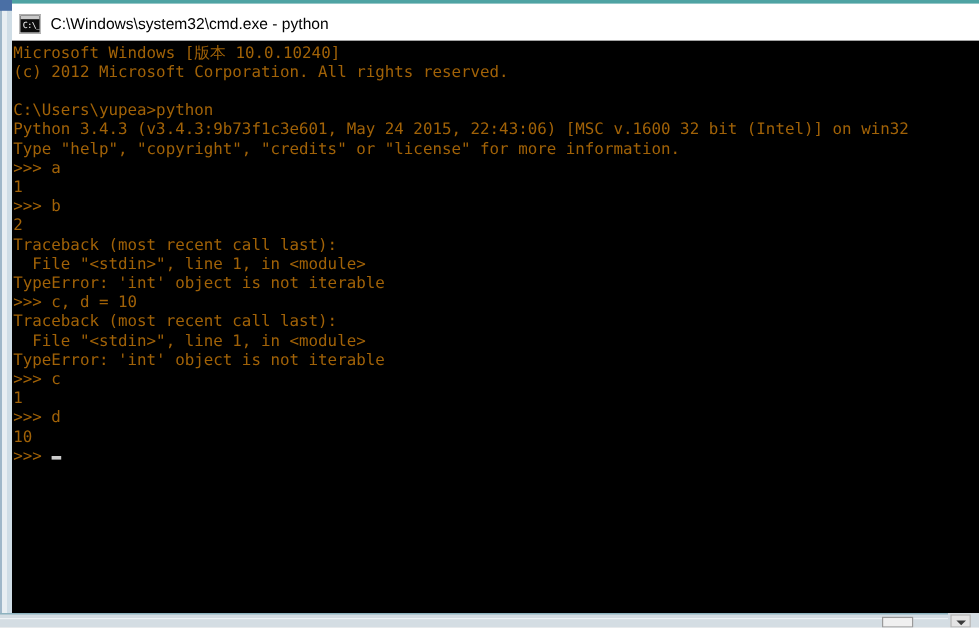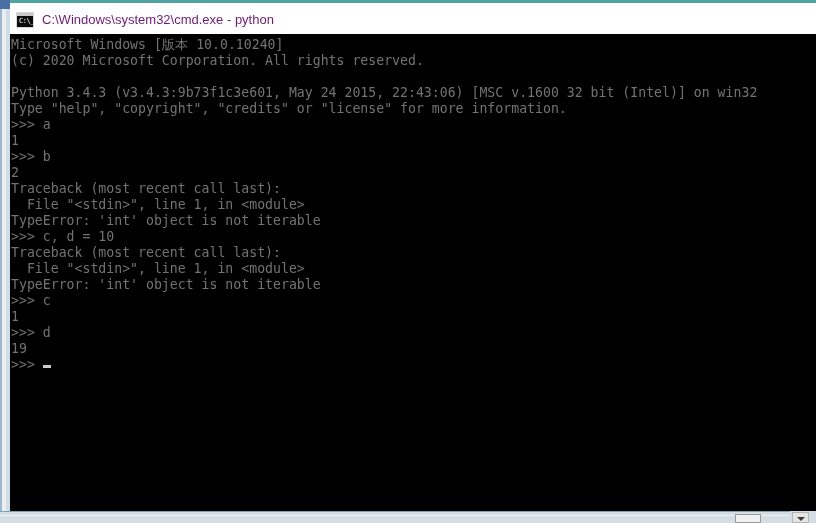--- a/index.html
+++ b/index.html
@@ -135,41 +135,41 @@
     color: #ffffff;
     font-family: "DejaVu Sans Mono", monospace;
     font-size: 7px;
     line-height: 8px;
     letter-spacing: -0.5px;
     white-space: nowrap;
   }
   .title-text {
     font-family: "Liberation Sans", sans-serif;
     font-size: 13px;
-    color: #701a75;
+    color: #000000;
     white-space: nowrap;
     margin-top: 2px;
   }
 
   .console {
     position: absolute;
     left: 0;
     top: 34px;
     width: 806px;
     height: 477px;
     background: #000000;
     padding: 3px 0 0 1px;
     box-sizing: border-box;
     overflow: hidden;
   }
   .console-line {
     font-family: "DejaVu Sans Mono", "Liberation Mono", monospace;
     font-size: 13.2px;
     line-height: 16px;
-    color: #737373;
+    color: #a16207;
     white-space: pre;
     height: 16px;
     letter-spacing: 0px;
   }
   .console-line.blank {
     color: transparent;
   }
   .cursor-line {
     position: relative;
   }
@@ -196,39 +196,40 @@
       <div class="title-icon">
         <span class="bar"></span>
         <span class="glyph">C:\_</span>
       </div>
       <div class="title-text">C:\Windows\system32\cmd.exe - python</div>
     </div>
 
     <div class="console">
       <div id="console-lines">
           <div class="console-line">Microsoft Windows [版本 10.0.10240]</div>
-          <div class="console-line">(c) 2020 Microsoft Corporation. All rights reserved.</div>
+          <div class="console-line">(c) 2012 Microsoft Corporation. All rights reserved.</div>
           <div class="console-line blank"></div>
+          <div class="console-line">C:\Users\yupea&gt;python</div>
           <div class="console-line">Python 3.4.3 (v3.4.3:9b73f1c3e601, May 24 2015, 22:43:06) [MSC v.1600 32 bit (Intel)] on win32</div>
           <div class="console-line">Type "help", "copyright", "credits" or "license" for more information.</div>
           <div class="console-line">&gt;&gt;&gt; a</div>
           <div class="console-line">1</div>
           <div class="console-line">&gt;&gt;&gt; b</div>
           <div class="console-line">2</div>
           <div class="console-line">Traceback (most recent call last):</div>
           <div class="console-line">  File "&lt;stdin&gt;", line 1, in &lt;module&gt;</div>
           <div class="console-line">TypeError: 'int' object is not iterable</div>
           <div class="console-line">&gt;&gt;&gt; c, d = 10</div>
           <div class="console-line">Traceback (most recent call last):</div>
           <div class="console-line">  File "&lt;stdin&gt;", line 1, in &lt;module&gt;</div>
           <div class="console-line">TypeError: 'int' object is not iterable</div>
           <div class="console-line">&gt;&gt;&gt; c</div>
           <div class="console-line">1</div>
           <div class="console-line">&gt;&gt;&gt; d</div>
-          <div class="console-line">19</div>
+          <div class="console-line">10</div>
         </div>
       <div class="console-line cursor-line"><span>&gt;&gt;&gt; </span><span class="cursor-block"></span></div>
     </div>
 
   </div>
 
   <div class="bg-strip-bottom">
     <div class="line1"></div>
     <div class="line2"></div>
   </div>

